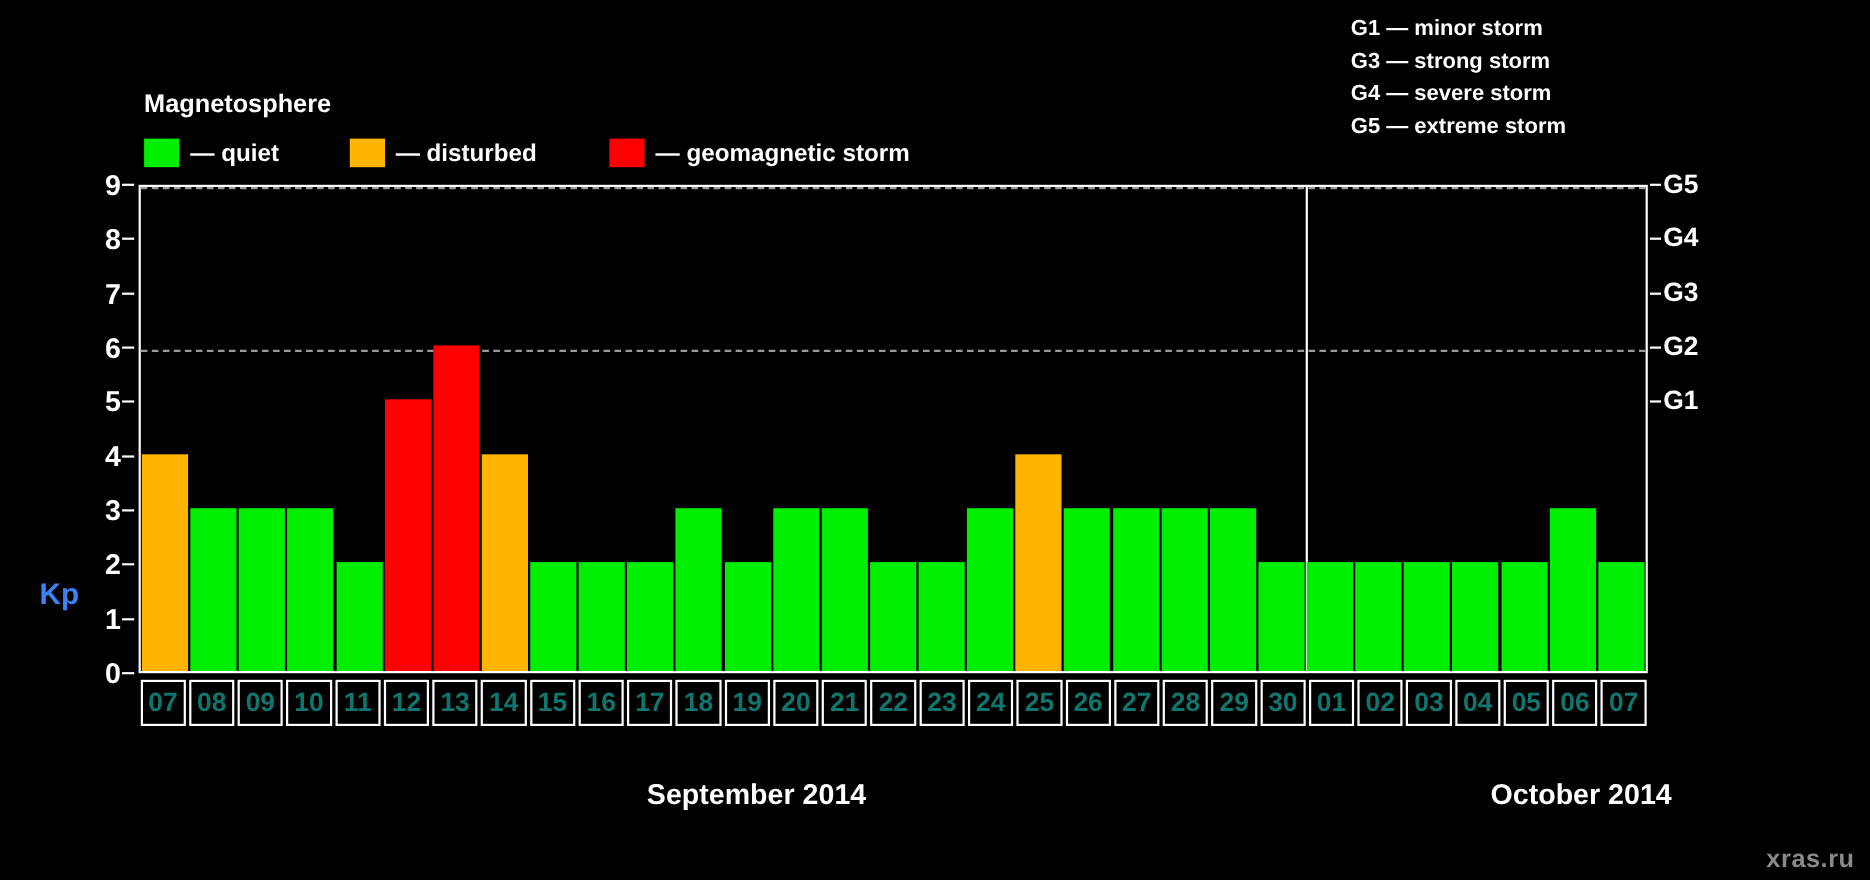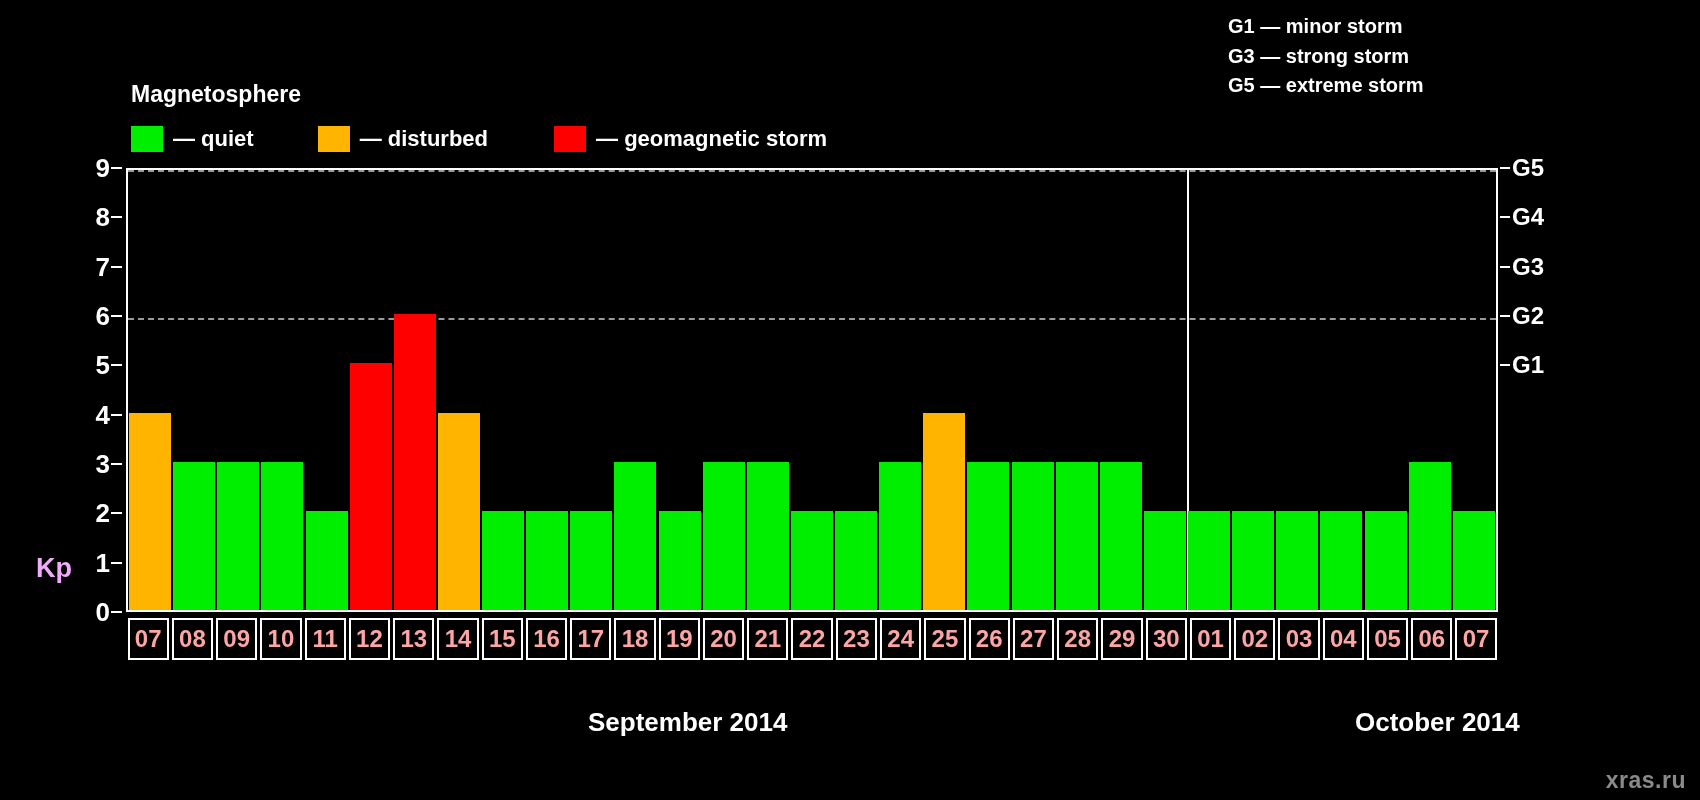--- a/index.html
+++ b/index.html
@@ -140,24 +140,24 @@
   }
   .y-tick-mark {
     position: absolute;
     right: 0;
     width: 11px; height: 0;
     border-top: 2px solid #ffffff;
     transform: translateY(-1px);
   }
   .kp-label {
     position: absolute;
-    left: 36px; top: 385px;
+    left: 36px; top: 357px;
     font-size: 27px;
     font-weight: bold;
-    color: #f0abfc;
+    color: #3b82f6;
   }
 
   
   .g-axis {
     position: absolute;
     left: 1500px; top: 168px;
     width: 90px; height: 444px;
   }
   .g-tick-label {
     position: absolute;
@@ -186,21 +186,21 @@
   .day-box {
     flex: 1 1 0;
     margin: 0 1.5px;
     border: 2px solid #ffffff;
     background: #000000;
     display: flex;
     align-items: center;
     justify-content: center;
     font-size: 24px;
     font-weight: bold;
-    color: #fca5a5;
+    color: #0f766e;
   }
 
   
   .month-caption {
     position: absolute;
     top: 679px;
     font-size: 26px;
     font-weight: bold;
     color: #ffffff;
     white-space: nowrap;
@@ -239,20 +239,21 @@
     <span class="legend-gap-2"></span>
     <div class="legend-item">
       <span class="legend-swatch" style="background: rgb(255, 0, 0);"></span>
       <span class="legend-text">— geomagnetic storm</span>
     </div>
   </div>
 
   <div class="gscale">
       <div class="gscale-row">G1 — minor storm</div>
       <div class="gscale-row">G3 — strong storm</div>
+      <div class="gscale-row">G4 — severe storm</div>
       <div class="gscale-row">G5 — extreme storm</div>
     </div>
 
   <div class="y-axis">
     <div class="kp-label" style="left:-34px;">Kp</div>
   <div class="y-tick-label" style="top: 444px;">0</div>
       <div class="y-tick-mark" style="top: 444px;"></div>
       <div class="y-tick-label" style="top: 394.667px;">1</div>
       <div class="y-tick-mark" style="top: 394.667px;"></div>
       <div class="y-tick-label" style="top: 345.333px;">2</div>

